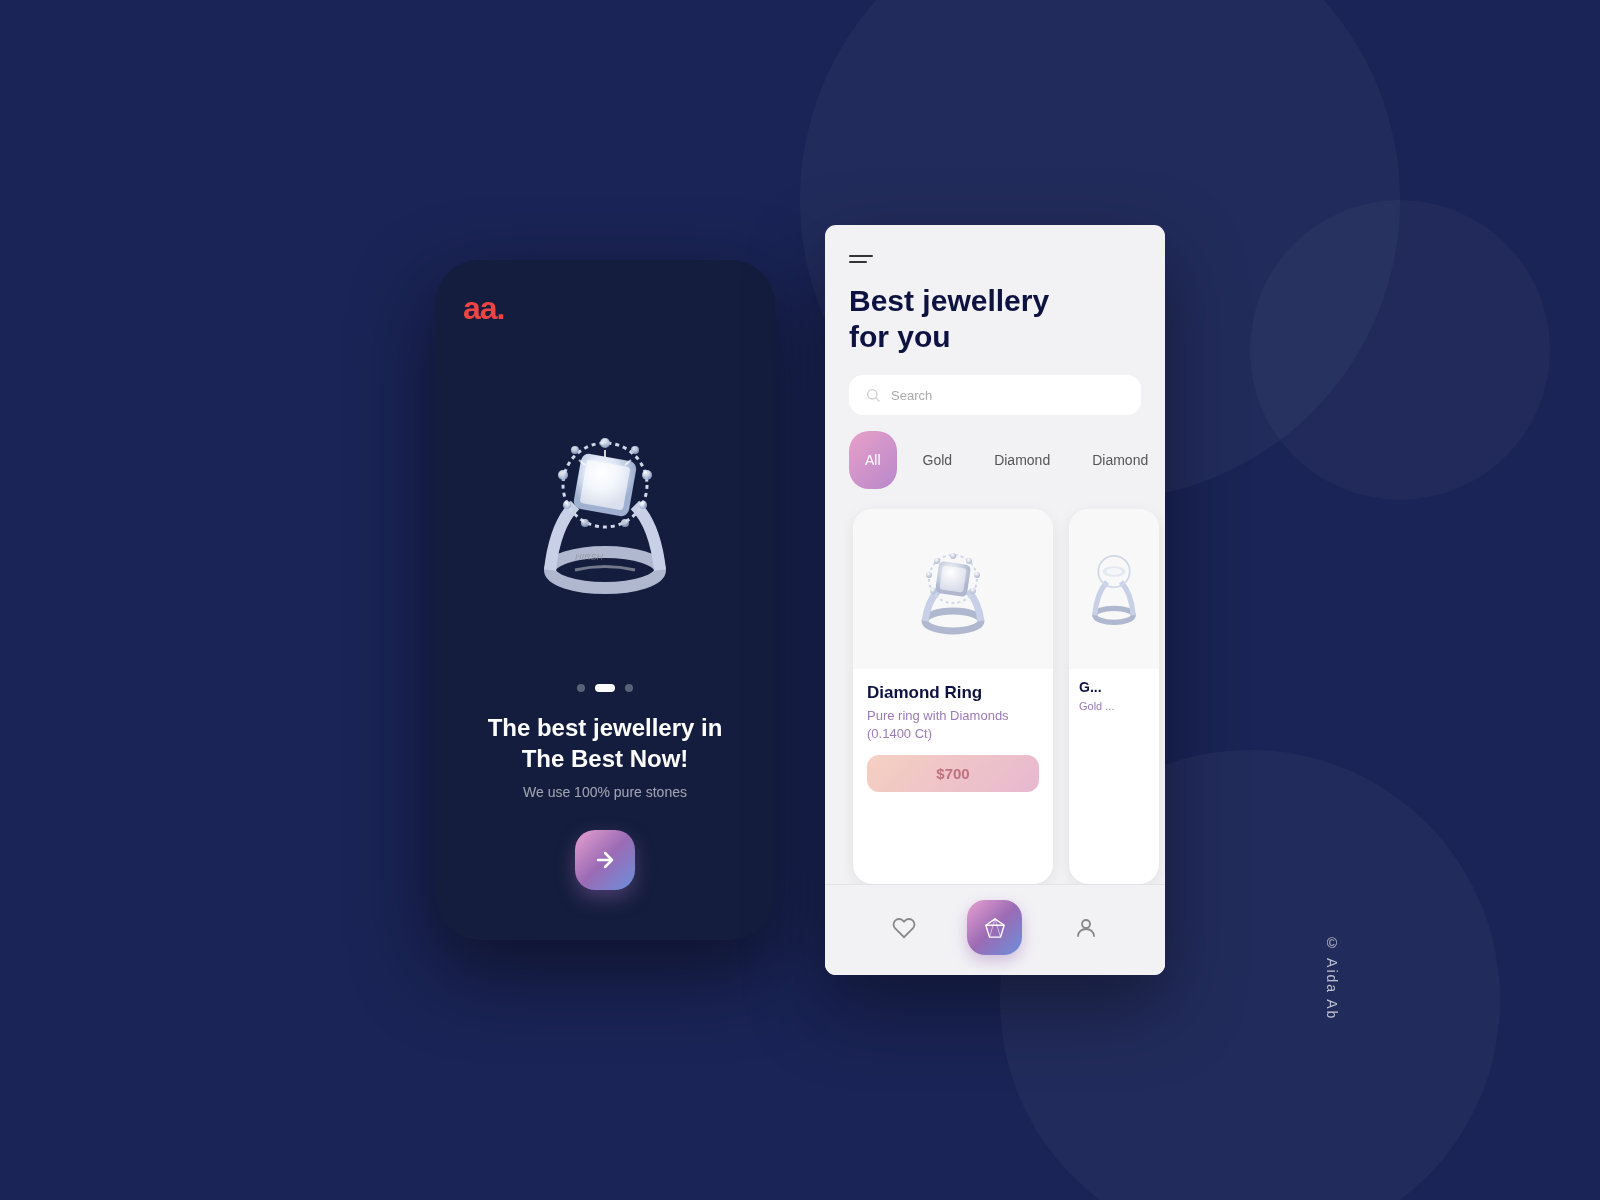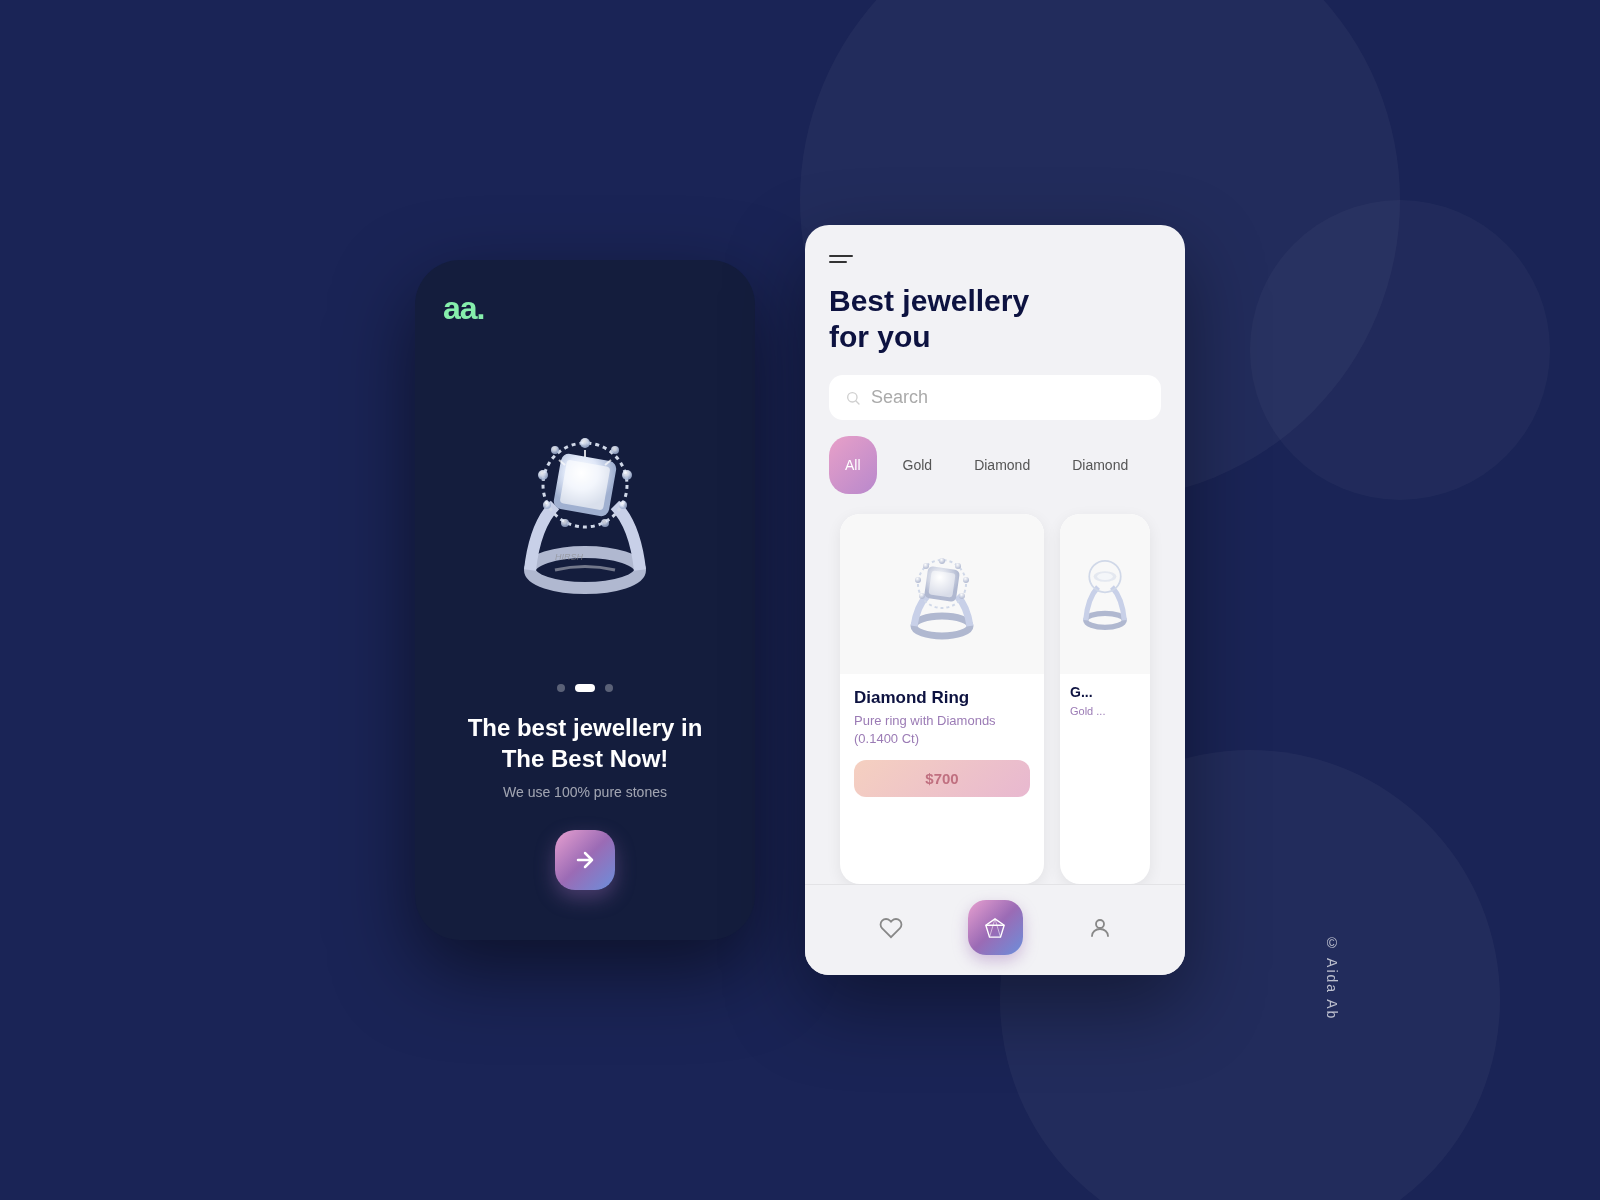--- a/index.html
+++ b/index.html
@@ -57,21 +57,21 @@
       flex-direction: column;
       align-items: center;
     }
 
     .phone-dark-header {
       width: 100%;
       padding: 30px 28px 0;
     }
 
     .brand-logo {
-      color: #86efac;
+      color: #ef4444;
       font-size: 32px;
       font-weight: 900;
       letter-spacing: -1px;
     }
 
     .ring-image-container {
       width: 100%;
       flex: 1;
       display: flex;
       align-items: center;
@@ -144,24 +144,24 @@
     }
 
     .next-button svg {
       width: 24px;
       height: 24px;
       fill: white;
     }
 
     
     .phone-light {
-      width: 380px;
+      width: 340px;
       height: 750px;
       background: #f2f2f5;
-      border-radius: 24px;
+      border-radius: 11px;
       overflow: hidden;
       position: relative;
       box-shadow: 0 30px 80px rgba(0,0,0,0.4);
       display: flex;
       flex-direction: column;
     }
 
     .light-header {
       padding: 30px 24px 0;
     }
@@ -201,21 +201,21 @@
     }
 
     .search-icon-svg {
       width: 16px;
       height: 16px;
       opacity: 0.4;
     }
 
     .search-placeholder {
       color: #aaa;
-      font-size: 18px;
+      font-size: 13px;
     }
 
     .filter-row {
       display: flex;
       gap: 10px;
       padding: 16px 24px 0;
       overflow-x: hidden;
     }
 
     .filter-chip {
@@ -233,21 +233,21 @@
     }
 
     .filter-chip.inactive {
       background: transparent;
       color: #555;
     }
 
     .products-scroll {
       display: flex;
       gap: 16px;
-      padding: 20px 35px 0;
+      padding: 20px 28px 0;
       overflow-x: hidden;
       flex: 1;
     }
 
     .product-card {
       min-width: 200px;
       background: white;
       border-radius: 20px;
       overflow: hidden;
       box-shadow: 0 4px 15px rgba(0,0,0,0.07);

